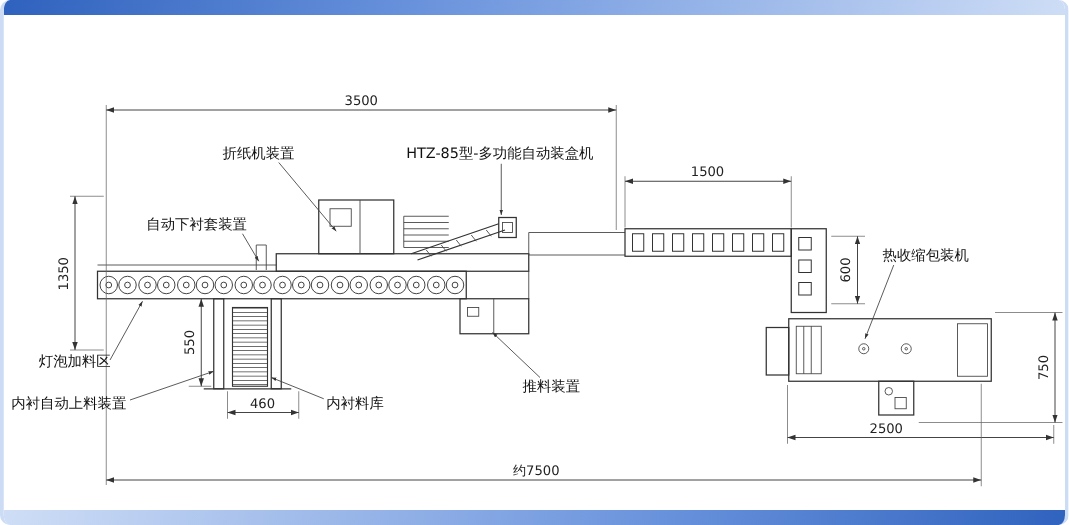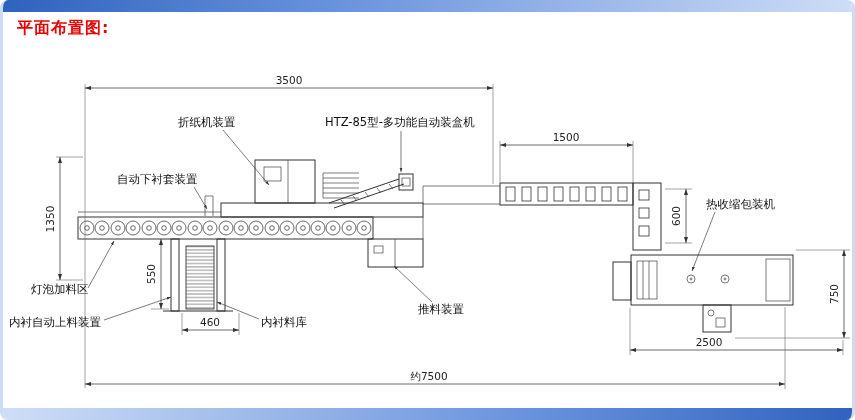--- a/index.html
+++ b/index.html
@@ -23,21 +23,20 @@
   .leader{stroke:#444;stroke-width:0.7;fill:none;}
   text.dim{font-size:10.5px;fill:#222;font-family:"DejaVu Sans","Liberation Sans",sans-serif;}
   text.lbl{font-size:11.5px;fill:#111;font-family:"DejaVu Sans","Liberation Sans",sans-serif;}
 </style>
 </head>
 <body>
 
 <div class="page">
   <div class="bar-top"></div>
   <div class="bar-bottom"></div>
-  <div class="title">平面布置图:</div>
 
   <svg width="855" height="420" viewBox="0 0 855 420">
     <defs>
       <marker id="dimArrow" viewBox="0 0 10 10" refX="10" refY="5" markerWidth="8" markerHeight="8" orient="auto-start-reverse">
         <path d="M0,1.6 L10,5 L0,8.4 Z" fill="#333"></path>
       </marker>
       <marker id="leaderArrow" viewBox="0 0 10 10" refX="10" refY="5" markerWidth="6" markerHeight="6" orient="auto-start-reverse">
         <path d="M0,1.6 L10,5 L0,8.4 Z" fill="#333"></path>
       </marker>
       <pattern id="hstack" width="4" height="3.4" patternUnits="userSpaceOnUse">

